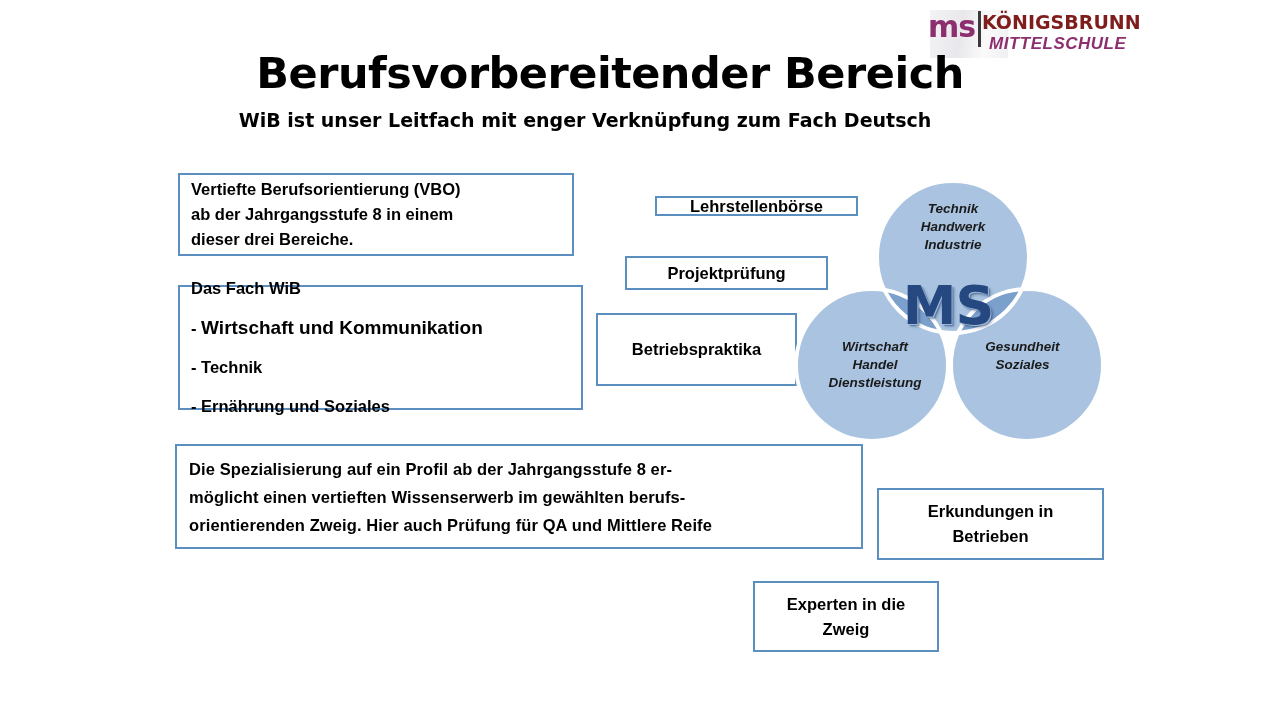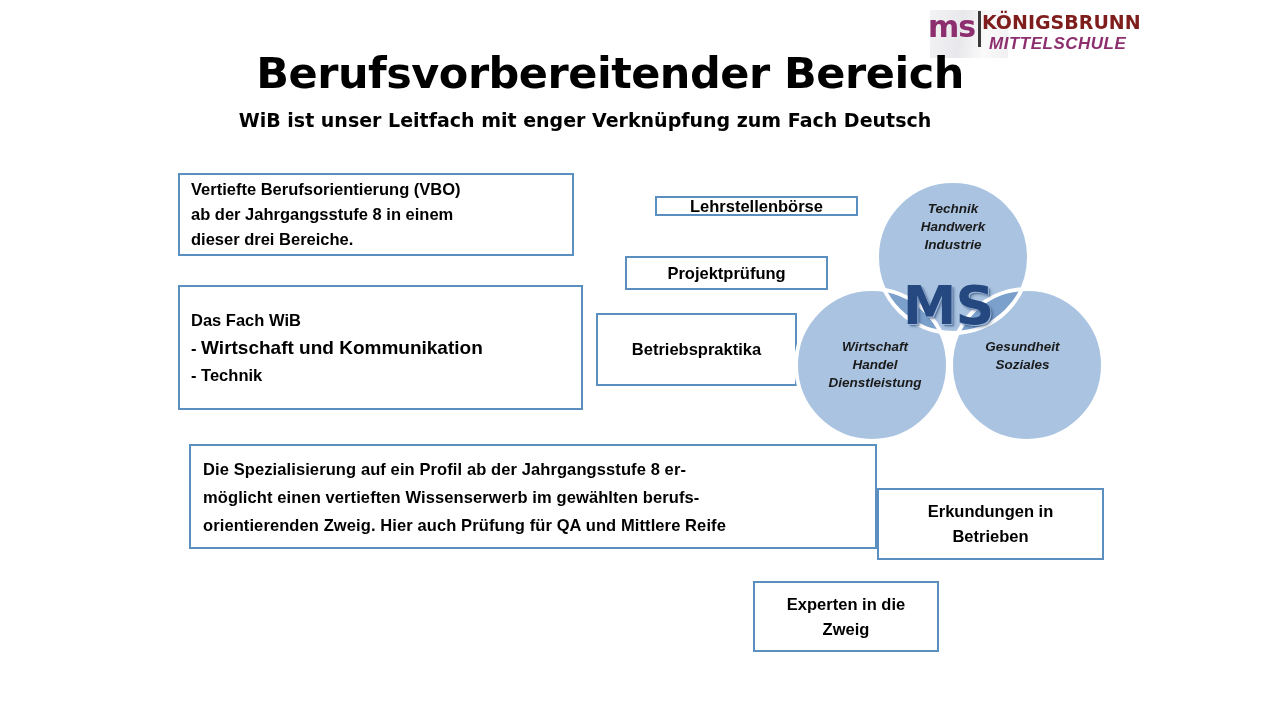--- a/index.html
+++ b/index.html
@@ -132,25 +132,26 @@
     left: 178px; top: 173px; width: 396px; height: 83px;
     padding: 4px 9px 4px 11px;
     font-size: 16.5px;
     line-height: 25px;
   }
   #box-wib {
     left: 178px; top: 285px; width: 405px; height: 125px;
     padding: 5px 0 5px 11px;
     font-size: 16.5px;
     line-height: 27px;
+    gap: 12px;
   }
   #box-wib .lead { font-size: 16.5px; }
   #box-wib .big-w { font-size: 19px; }
   #box-spezial {
-    left: 189px; top: 444px; width: 688px; height: 105px;
+    left: 175px; top: 444px; width: 688px; height: 105px;
     padding: 4px 0 4px 12px;
     font-size: 16.5px;
     line-height: 28px;
     letter-spacing: 0.1px;
   }
 
   
   #box-lehrstellen {
     left: 635px; top: 196px; width: 203px; height: 20px;
     font-size: 16.5px;
@@ -244,20 +245,24 @@
 
   <div class="box" id="box-wib">
     <div class="lead">Das Fach WiB</div>
     <div>
       <span>-</span>
       <span class="big-w">Wirtschaft und Kommunikation</span>
     </div>
     <div>
       <span>-</span>
       <span>Technik</span>
+    </div>
+    <div>
+      <span>-</span>
+      <span>Ernährung und Soziales</span>
     </div>
   </div>
 
   <div class="box" id="box-spezial">
     <div>Die Spezialisierung  auf ein Profil ab der Jahrgangsstufe 8 er-</div>
     <div>möglicht einen vertieften Wissenserwerb im gewählten berufs-</div>
     <div>orientierenden Zweig. Hier auch Prüfung für QA und Mittlere  Reife</div>
   </div>
 
   <div class="box center-text" id="box-lehrstellen">

